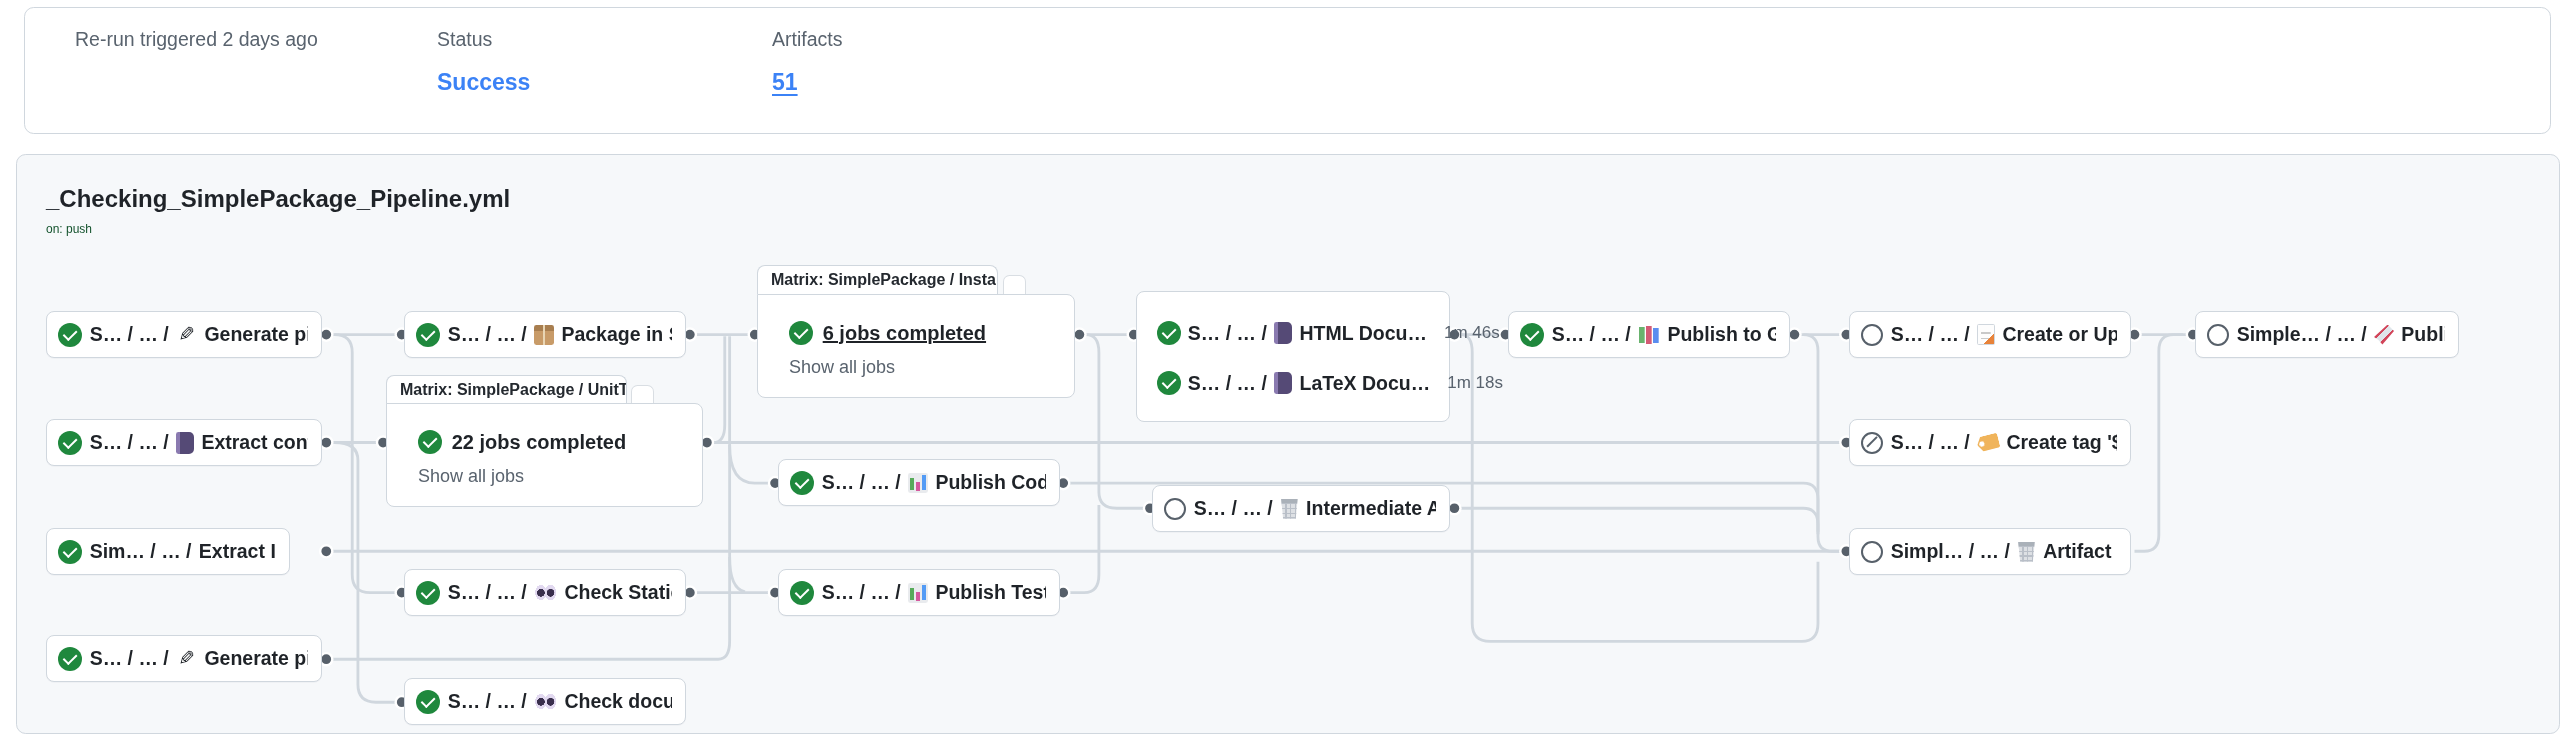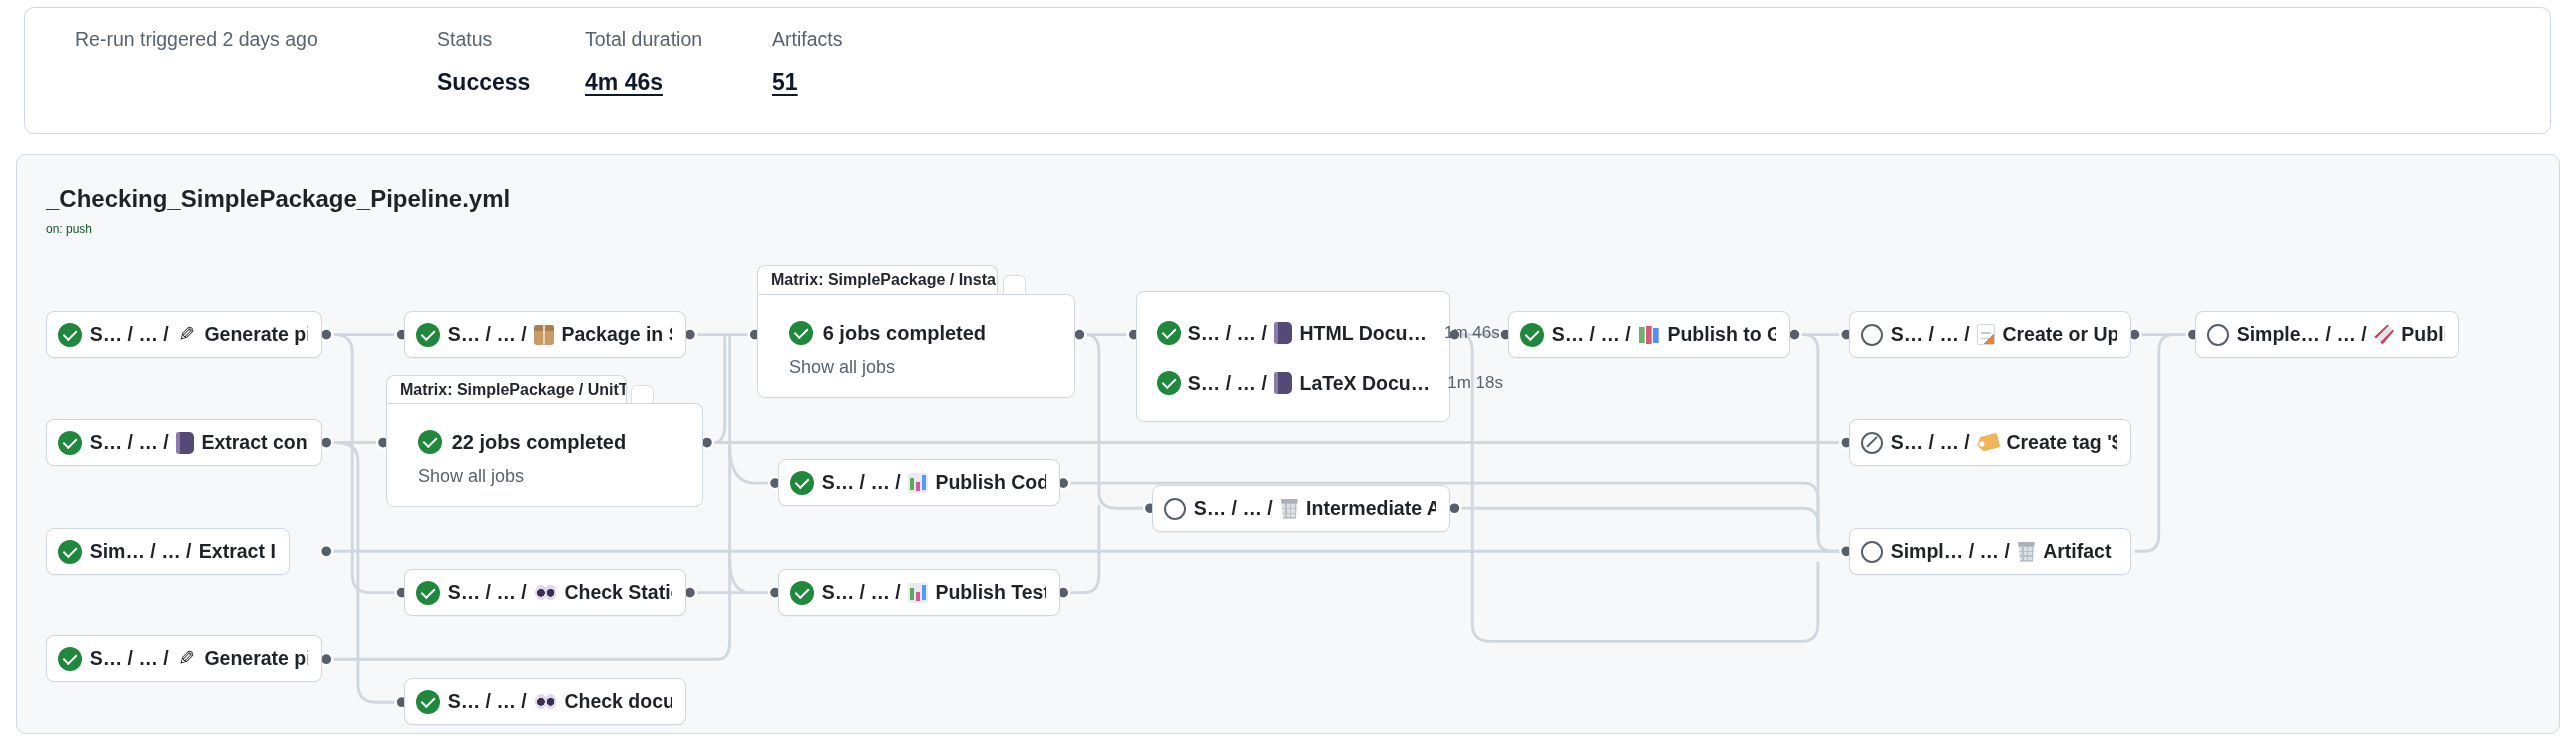--- a/index.html
+++ b/index.html
@@ -4,21 +4,21 @@
 <style>
   html,body{margin:0;padding:0;background:#ffffff;}
   body{width:2576px;height:743px;position:relative;overflow:hidden;
        font-family:"Liberation Sans","DejaVu Sans",sans-serif;color:#1f2328;}
 
   
   .summary-card{position:absolute;left:24px;top:6.5px;width:2527px;height:127px;
     background:#fff;border:1.6px solid #d0d7de;border-radius:9.7px;box-sizing:border-box;}
   .sum-col{position:absolute;top:19.5px;}
   .sum-label{font-size:19.5px;color:#59636e;line-height:24px;}
-  .sum-value{font-size:23px;font-weight:bold;color:#0f172a;margin-top:18px;}
+  .sum-value{font-size:23px;font-weight:bold;color:#3b82f6;margin-top:18px;}
   .underlined{text-decoration:underline;text-underline-offset:4px;}
   .actor-row{display:flex;align-items:center;margin-top:13px;}
   .avatar{width:22px;height:22px;border-radius:50%;
     background:radial-gradient(circle at 35% 35%, #b3a18c, #6b5d4e 70%, #4a4037);
     margin-right:9.7px;flex:0 0 auto;}
   .actor-name{font-size:20px;font-weight:bold;color:#1f2328;margin-right:14.6px;}
   .commit-icon{margin-right:6.5px;display:inline-flex;}
   .commit-sha{font-size:19.5px;color:#59636e;text-decoration:underline;text-underline-offset:4px;margin-right:13px;}
   .branch-badge{font-size:17px;color:#0969da;background:#ddf4ff;border-radius:811px;
     padding:3.2px 13px;font-weight:500;}
@@ -102,24 +102,20 @@
 </head>
 <body>
 
 <div class="summary-card">
   <div class="sum-col" style="left:50px;">
     <div class="sum-label">Re-run triggered 2 days ago</div>
   </div>
   <div class="sum-col" style="left:412px;">
     <div class="sum-label">Status</div>
     <div class="sum-value">Success</div>
-  </div>
-  <div class="sum-col" style="left:560px;">
-    <div class="sum-label">Total duration</div>
-    <div class="sum-value underlined">4m 46s</div>
   </div>
   <div class="sum-col" style="left:747px;">
     <div class="sum-label">Artifacts</div>
     <div class="sum-value underlined">51</div>
   </div>
 </div>
 
 <div class="workflow-card"></div>
 <div class="wf-title">_Checking_SimplePackage_Pipeline.yml</div>
 <div class="wf-trigger">on: push</div>
@@ -305,21 +301,21 @@
           <span class="st st-success"></span>
           <span>22 jobs completed</span>
         </div>
         <div class="matrix-link" style="top: 62px;">Show all jobs</div>
       </div>
     </div>
     <div class="matrix">
       <div class="matrix-peek" style="left: 1003px; top: 275px; width: 23px; height: 21px;"></div>
       <div class="matrix-tab" style="left: 757px; top: 265px; width: 241px; height: 29px;">Matrix: SimplePackage / Install / …</div>
       <div class="matrix-box" style="left: 757px; top: 294px; width: 318px; height: 104px;">
-        <div class="matrix-title" style="top: 26px;">
+        <div class="matrix-title" style="top: 26px; text-decoration: underline;">
           <span class="st st-success"></span>
           <span>6 jobs completed</span>
         </div>
         <div class="matrix-link" style="top: 62px;">Show all jobs</div>
       </div>
     </div>
     <div class="group-box" style="left: 1136px; top: 291px; width: 314px; height: 131px;">
       <div class="group-row" style="top: 29px;">
         <span class="st st-success"></span>
         <span>S… / … /</span>

